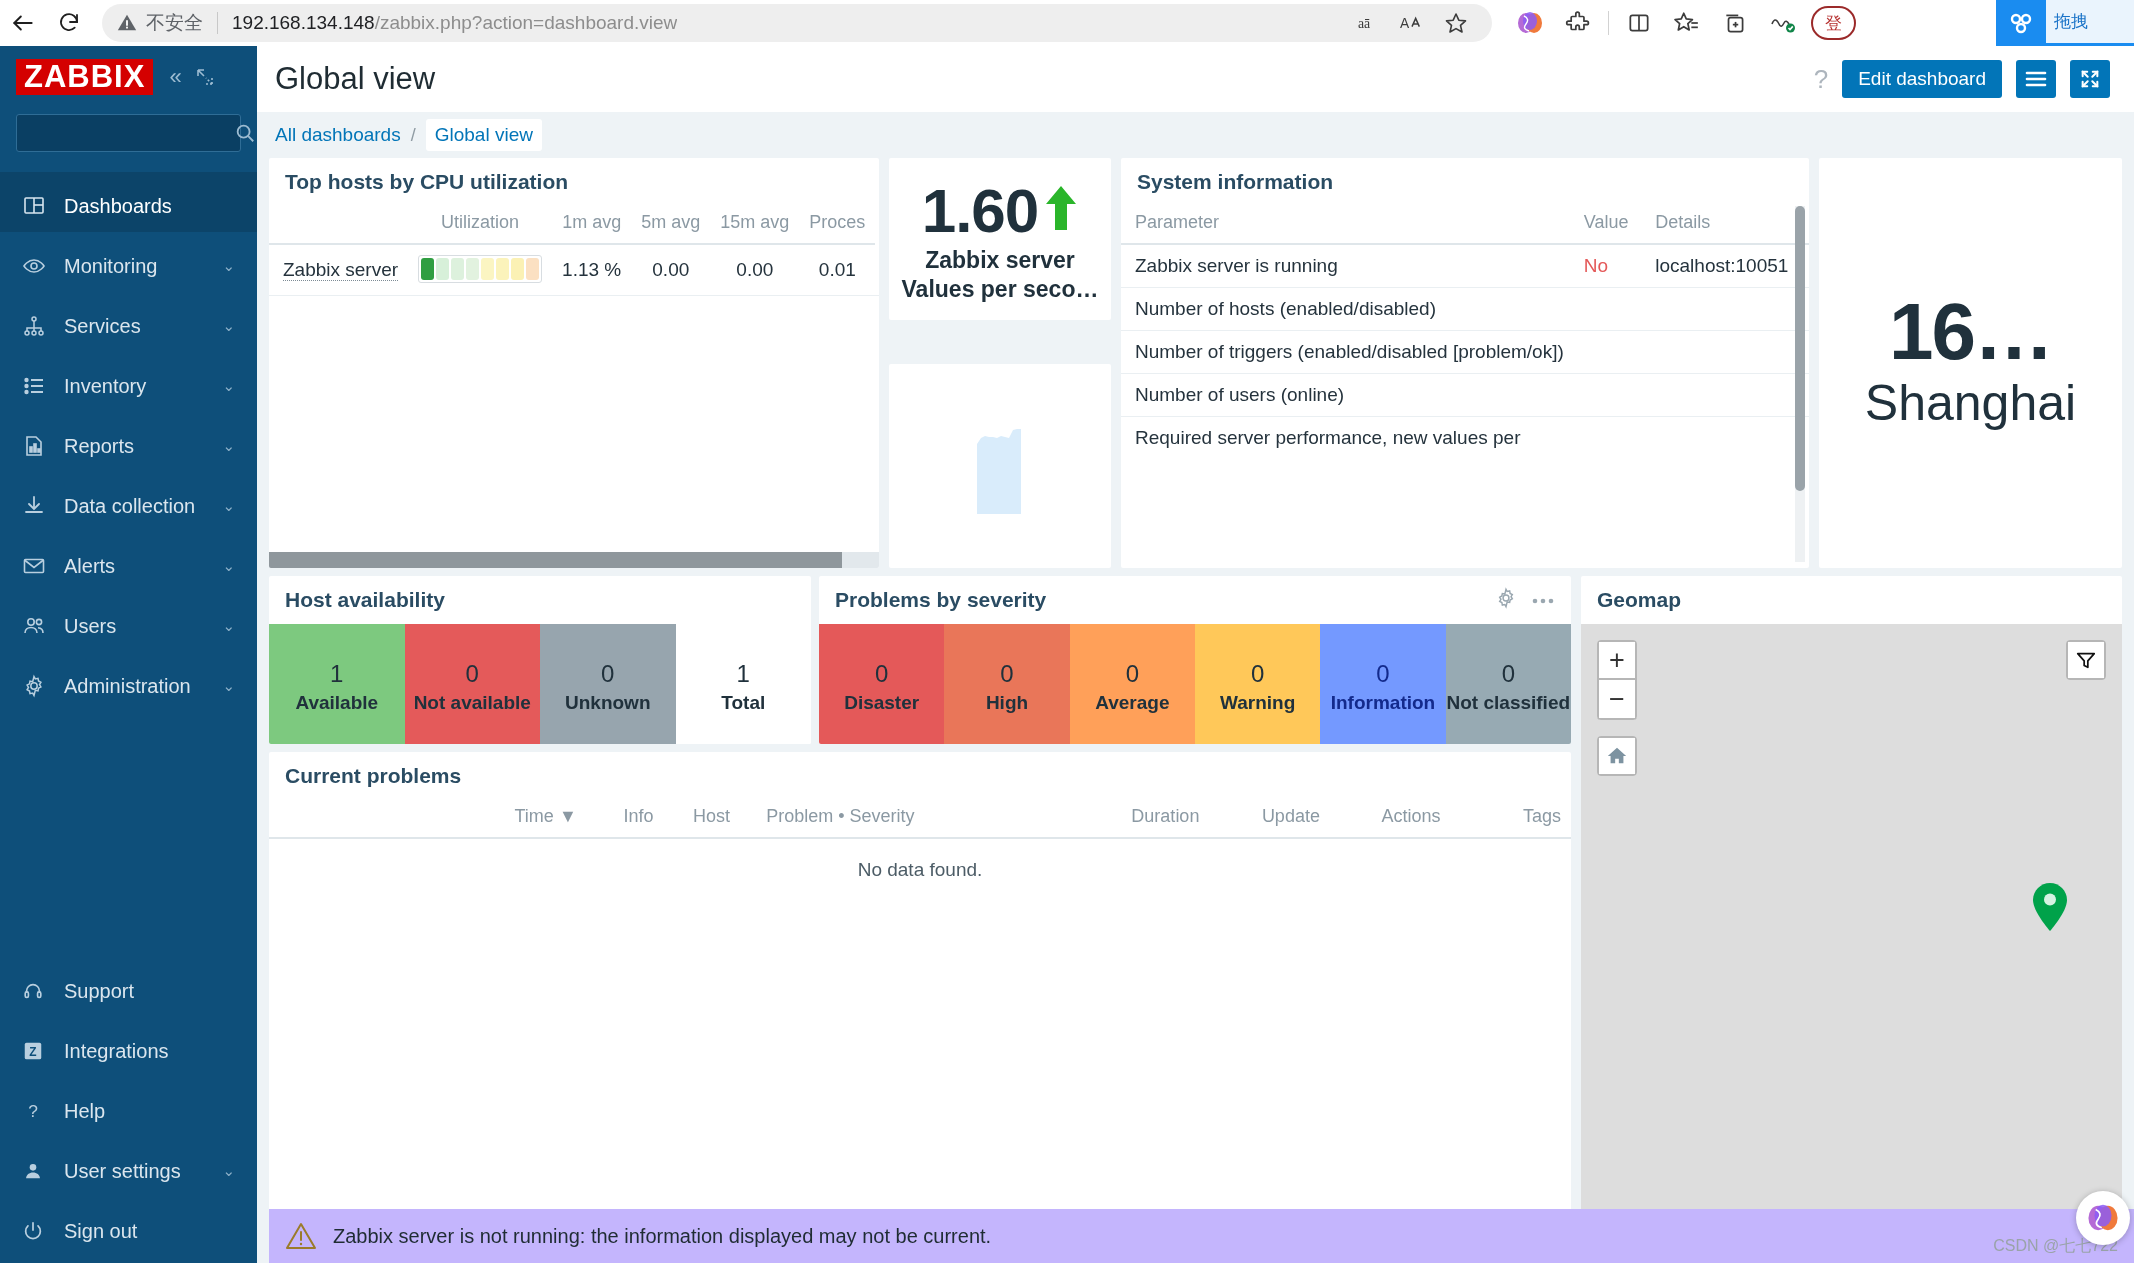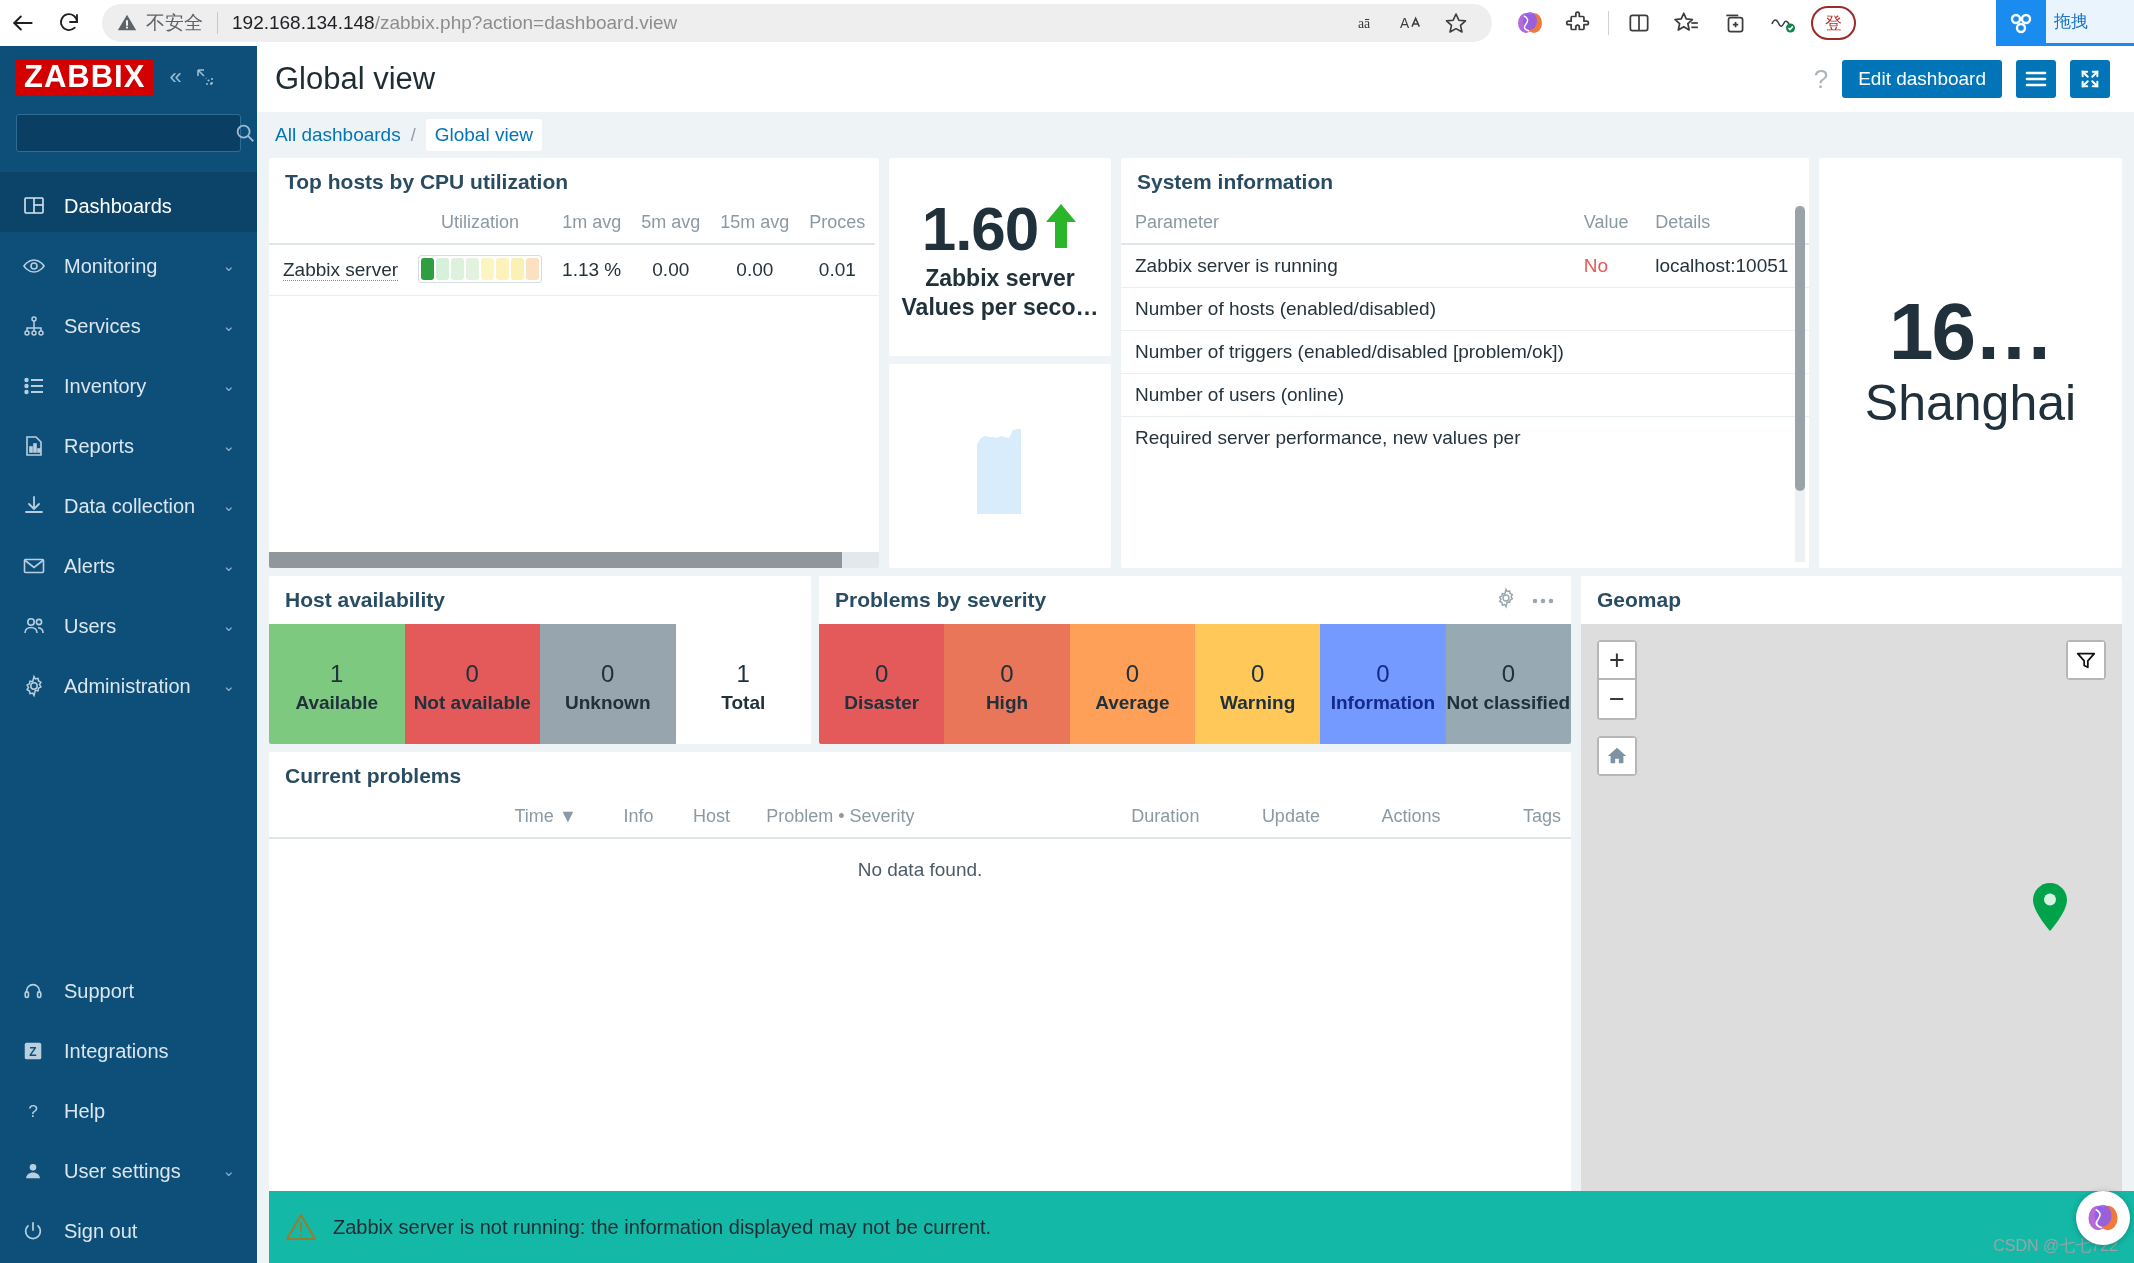--- a/index.html
+++ b/index.html
@@ -161,22 +161,22 @@
     display:flex; align-items:center; justify-content:center; font-size: 27px; color:#333; cursor:pointer;
   }
   .map-zoom { position:absolute; top:16px; left:16px; border-radius:4px; overflow:hidden; }
   .map-zoom .map-btn + .map-btn { border-top:0; }
   .map-home { position:absolute; top:112px; left:16px; border-radius:4px; overflow:hidden; }
   .map-filter { position:absolute; top:16px; right:16px; border-radius:4px; overflow:hidden; }
   .map-pin { position:absolute; }
 
   
   .warn-bar {
-    position:absolute; left:12px; right:0px; bottom:0; height:72px;
-    background:#14b8a6; display:flex; align-items:center;
+    position:absolute; left:12px; right:0px; bottom:0; height:54px;
+    background:#c4b5fd; display:flex; align-items:center;
   }
   .warn-ico { width: 64px; display:flex; align-items:center; justify-content:center; }
   .warn-text { font-size: 20px; color: #1f2c33; }
   .watermark {
     position:absolute; right:16px; bottom:6px; font-size:16px; color:#9aa3a9;
     font-family: "Liberation Sans", sans-serif;
   }
   .float-brain {
     position:absolute; right:4px; bottom:18px; width:54px; height:54px; border-radius:50%;
     background:#fff; box-shadow: 0 1px 6px rgba(0,0,0,.25);
@@ -545,21 +545,21 @@
             <td>0.01</td>
             <td>274</td>
           </tr>
         </tbody>
       </table>
       <div class="hscroll-track">
         <div class="hscroll-thumb" style="width:573px;"></div>
       </div>
     </div>
 
-    <div class="widget" style="left:632px; top:0; width:222px; height:198px;">
+    <div class="widget" style="left:632px; top:0; width:222px; height:162px;">
       <div class="num-widget">
         <div class="num-main">
           <span>1.60</span>
           <span class="num-arrow">
             <svg width="34" height="48" viewBox="0 0 34 48">
                 <polygon points="17,2 32,20 23,20 23,46 11,46 11,20 2,20" fill="#2ab52a"></polygon>
               </svg>
           </span>
         </div>
         <div class="num-sub">

